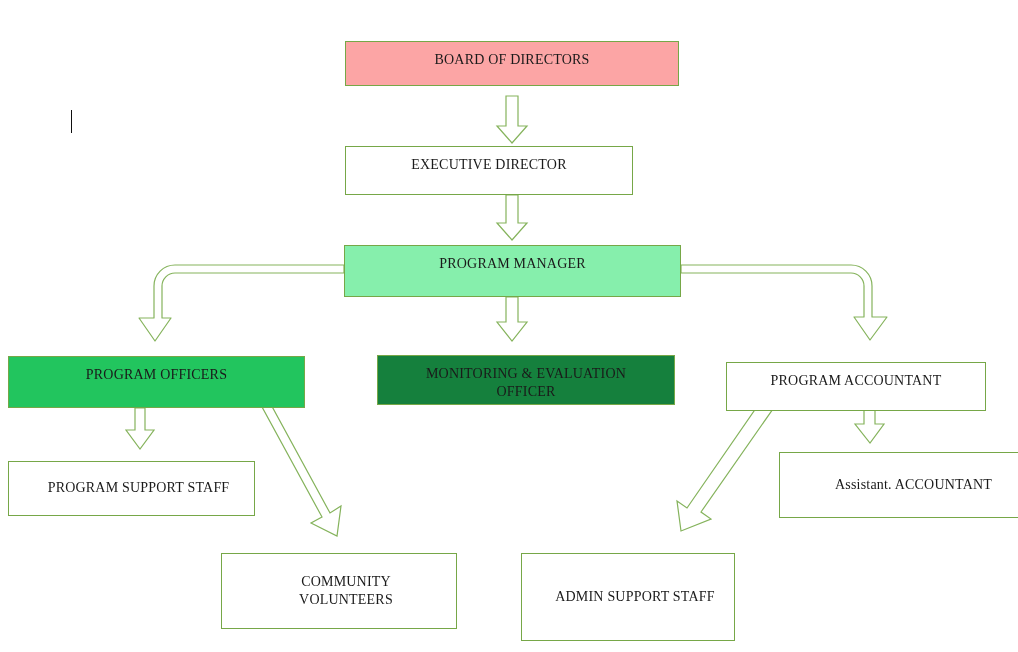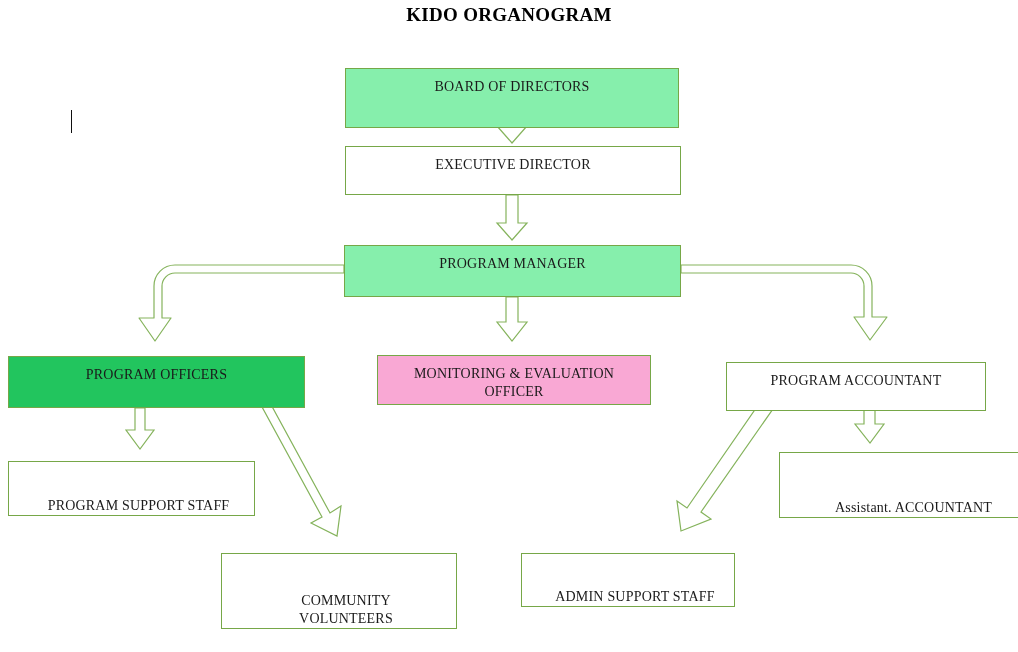--- a/index.html
+++ b/index.html
@@ -40,21 +40,21 @@
   }
   .node-label {
     display: block;
     width: 100%;
     padding: 0 6px;
     box-sizing: border-box;
     white-space: pre-line;
     letter-spacing: 0.2px;
   }
   .align-top { align-items: flex-start; }
-  .align-center { align-items: flex-end; padding-left: 14px; }
+  .align-center { align-items: center; padding-left: 14px; }
   .page-title {
     position: absolute;
     left: 0;
     top: 4px;
     width: 1018px;
     text-align: center;
     font-family: "Liberation Serif", "DejaVu Serif", serif;
     font-weight: bold;
     font-size: 19px;
     letter-spacing: 0.3px;
@@ -64,21 +64,20 @@
     position: absolute;
     background: #0f0f0f;
     width: 1px;
   }
 </style>
 </head>
 <body>
 
 <div id="canvas">
 
-  <div class="page-title">KIDO ORGANOGRAM</div>
 
   <div class="text-caret" style="left: 71px; top: 110px; height: 23px;"></div>
 
   <svg id="diagram-svg" viewBox="0 0 1018 652">
 
     <path d="M 506 96 L 506 126 L 497 126 L 512 143 L 527 126 L 518 126 L 518 96 Z" fill="#ffffff" stroke="#85b35c" stroke-width="1.2" stroke-linejoin="miter"></path>
 
     <path d="M 506 195 L 506 223 L 497 223 L 512 240 L 527 223 L 518 223 L 518 195 Z" fill="#ffffff" stroke="#85b35c" stroke-width="1.2" stroke-linejoin="miter"></path>
 
     <path d="M 344 265 L 175 265 A 21 21 0 0 0 154 286 L 154 318 L 139 318 L 155 341 L 171 318 L 162 318 L 162 286
@@ -92,46 +91,46 @@
     <path d="M 135 408 L 135 430 L 126 430 L 140 449 L 154 430 L 145 430 L 145 408 Z" fill="#ffffff" stroke="#85b35c" stroke-width="1.2" stroke-linejoin="miter"></path>
 
     <path d="M 252 399 L 263 390 L 330 513 L 341 506 L 337 536 L 311 523 L 322 517 L 256 396 Z" fill="#ffffff" stroke="#85b35c" stroke-width="1.2" stroke-linejoin="miter"></path>
 
     <path d="M 864 404 L 864 424 L 855 424 L 870 443 L 884 424 L 875 424 L 875 404 Z" fill="#ffffff" stroke="#85b35c" stroke-width="1.2" stroke-linejoin="miter"></path>
 
     <path d="M 765 398 L 775 406 L 701 512 L 711 519 L 681 531 L 677 501 L 687 508 L 761 401 Z" fill="#ffffff" stroke="#85b35c" stroke-width="1.2" stroke-linejoin="miter"></path>
   </svg>
 
   <div id="nodes">
-      <div class="node-box align-top" style="left: 345px; top: 68px; width: 334px; height: 60px; border-color: rgb(118, 167, 71); background: #86efac;">
+      <div class="node-box align-top" style="left: 345px; top: 41px; width: 334px; height: 45px; border-color: rgb(118, 167, 71); background: #fca5a5;">
         <span class="node-label" style="font-size: 14px; padding-top: 9px;">BOARD OF DIRECTORS</span>
       </div>
-      <div class="node-box align-top" style="left: 345px; top: 146px; width: 336px; height: 49px; border-color: rgb(118, 167, 71); background: rgb(255, 255, 255);">
+      <div class="node-box align-top" style="left: 345px; top: 146px; width: 288px; height: 49px; border-color: rgb(118, 167, 71); background: rgb(255, 255, 255);">
         <span class="node-label" style="font-size: 14px; padding-top: 9px;">EXECUTIVE DIRECTOR</span>
       </div>
       <div class="node-box align-top" style="left: 344px; top: 245px; width: 337px; height: 52px; border-color: rgb(118, 167, 71); background: #86efac;">
         <span class="node-label" style="font-size: 14px; padding-top: 9px;">PROGRAM MANAGER</span>
       </div>
       <div class="node-box align-top" style="left: 8px; top: 356px; width: 297px; height: 52px; border-color: rgb(118, 167, 71); background: #22c55e;">
         <span class="node-label" style="font-size: 14px; padding-top: 9px;">PROGRAM OFFICERS</span>
       </div>
-      <div class="node-box align-top" style="left: 377px; top: 355px; width: 274px; height: 50px; border-color: rgb(118, 167, 71); background: #f9a8d4;">
+      <div class="node-box align-top" style="left: 377px; top: 355px; width: 298px; height: 50px; border-color: rgb(118, 167, 71); background: #15803d;">
         <span class="node-label" style="font-size: 14px; padding-top: 9px;">MONITORING &amp; EVALUATION
 OFFICER</span>
       </div>
       <div class="node-box align-top" style="left: 726px; top: 362px; width: 260px; height: 49px; border-color: rgb(118, 167, 71); background: rgb(255, 255, 255);">
         <span class="node-label" style="font-size: 14px; padding-top: 9px;">PROGRAM ACCOUNTANT</span>
       </div>
       <div class="node-box align-center" style="left: 8px; top: 461px; width: 247px; height: 55px; border-color: rgb(118, 167, 71); background: rgb(255, 255, 255);">
         <span class="node-label" style="font-size: 14px;">PROGRAM SUPPORT STAFF</span>
       </div>
       <div class="node-box align-center" style="left: 755px; top: 452px; width: 255px; height: 66px; border-color: rgb(118, 167, 71); background: rgb(255, 255, 255); margin-left: 24px;">
         <span class="node-label" style="font-size: 14px;">Assistant. ACCOUNTANT</span>
       </div>
       <div class="node-box align-center" style="left: 221px; top: 553px; width: 236px; height: 76px; border-color: rgb(118, 167, 71); background: rgb(255, 255, 255);">
         <span class="node-label" style="font-size: 14px;">COMMUNITY
 VOLUNTEERS</span>
       </div>
-      <div class="node-box align-center" style="left: 521px; top: 553px; width: 214px; height: 54px; border-color: rgb(118, 167, 71); background: rgb(255, 255, 255);">
+      <div class="node-box align-center" style="left: 521px; top: 553px; width: 214px; height: 88px; border-color: rgb(118, 167, 71); background: rgb(255, 255, 255);">
         <span class="node-label" style="font-size: 14px;">ADMIN SUPPORT STAFF</span>
       </div>
     </div>
 </div>
 
 </body></html>

